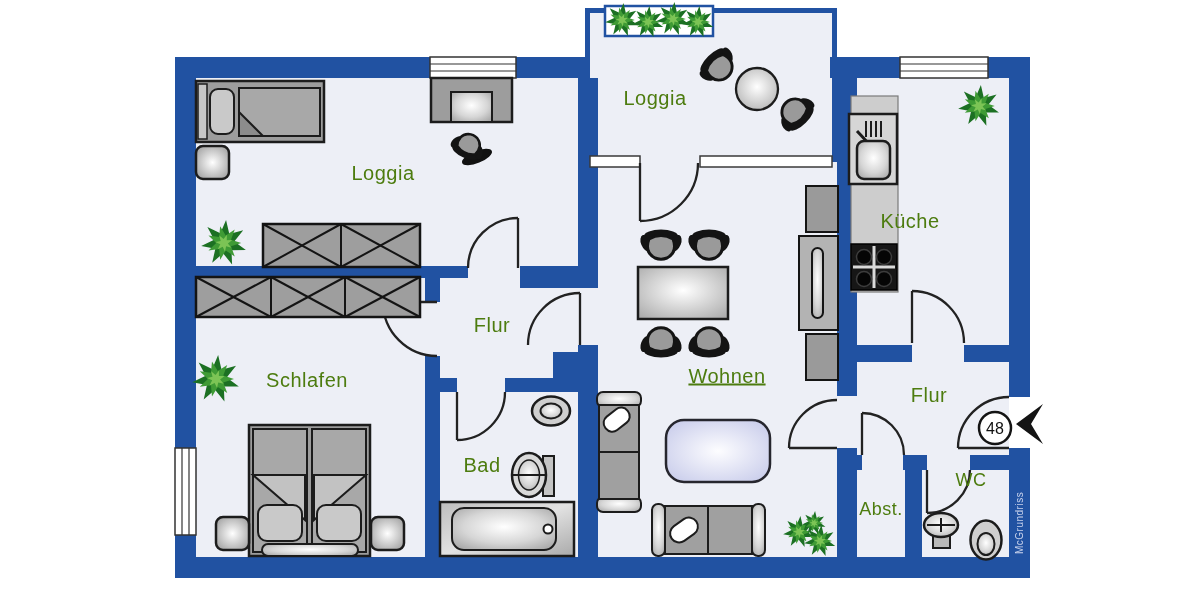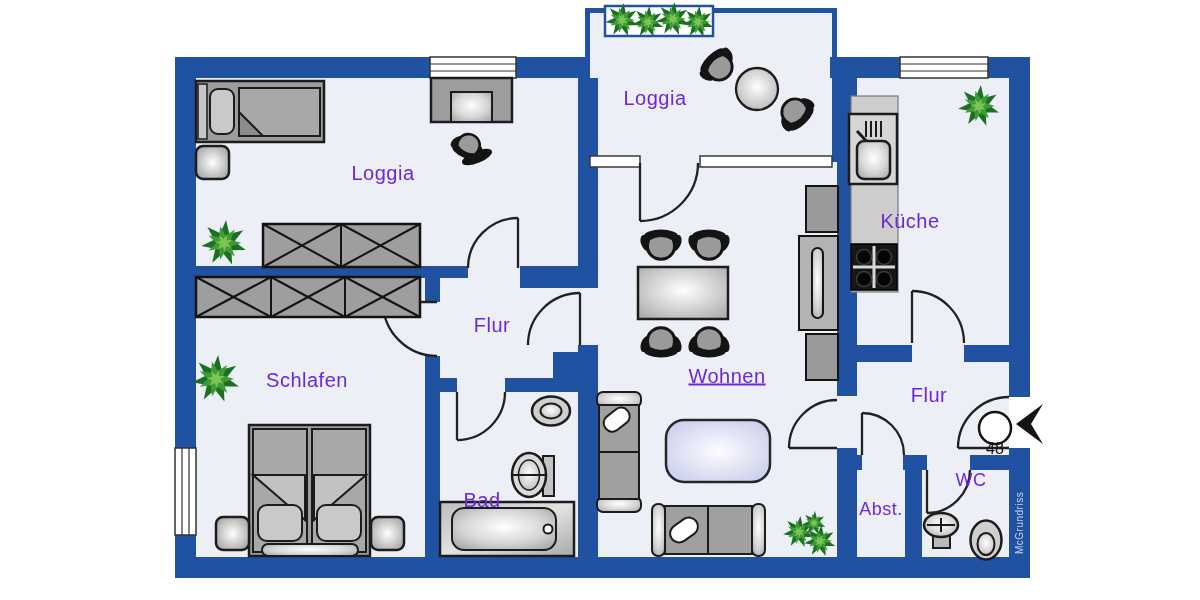--- a/index.html
+++ b/index.html
@@ -3,21 +3,21 @@
 <meta charset="utf-8">
 <style>
   html,body { margin:0; padding:0; background:#ffffff; }
   #canvas {
     position:relative; width:1200px; height:600px; background:#ffffff;
     overflow:hidden; font-family:"Liberation Sans", sans-serif;
   }
   #plan-svg { position:absolute; left:0; top:0; }
   .lbl {
     position:absolute; transform:translate(-50%,-50%);
-    font-size:20px; color:#6d28d9; white-space:nowrap; letter-spacing:0.5px;
+    font-size:20px; color:#4d7c0f; white-space:nowrap; letter-spacing:0.5px;
   }
   .lbl.small { font-size:18px;text-align:right; }
   .badge48 {
     position:absolute; transform:translate(-50%,-50%);
     font-size:16px; color:#111; white-space:nowrap;
   }
   .watermark {
     position:absolute; left:1008px; top:488px; width:22px; height:70px;
     writing-mode:vertical-rl; transform:rotate(180deg);
     font-size:10px; color:#c9d3ec; letter-spacing:0.5px;
@@ -328,23 +328,23 @@
 
   <g>
     <polygon points="1016,424 1043,404 1031,424 1043,444" fill="#141414"></polygon>
     <circle cx="995" cy="428" r="16" fill="#ffffff" stroke="#141414" stroke-width="2.5"></circle>
   </g>
 </svg>
 
 <div class="lbl" style="left:383px; top:173px;">Loggia</div>
 <div class="lbl" style="left:307px; top:380px;">Schlafen</div>
 <div class="lbl" style="left:492px; top:325px;">Flur</div>
-<div class="lbl" style="left:482px; top:465px;margin-top:35px;">Bad</div>
+<div class="lbl" style="left:482px; top:465px;">Bad</div>
 <div class="lbl" style="left:655px; top:98px;">Loggia</div>
 <div class="lbl" style="left:727px; top:376px;text-decoration:underline;">Wohnen</div>
 <div class="lbl" style="left:910px; top:221px;">Küche</div>
 <div class="lbl" style="left:929px; top:395px;">Flur</div>
 <div class="lbl small" style="left:881px; top:509px;">Abst.</div>
 <div class="lbl small" style="left:971px; top:480px;">WC</div>
-<div class="badge48" style="left:995px; top:429px;margin-top:20px;">48</div>
+<div class="badge48" style="left:995px; top:429px;">48</div>
 <div class="watermark">McGrundriss</div>
 
 </div>
 
 </body></html>

